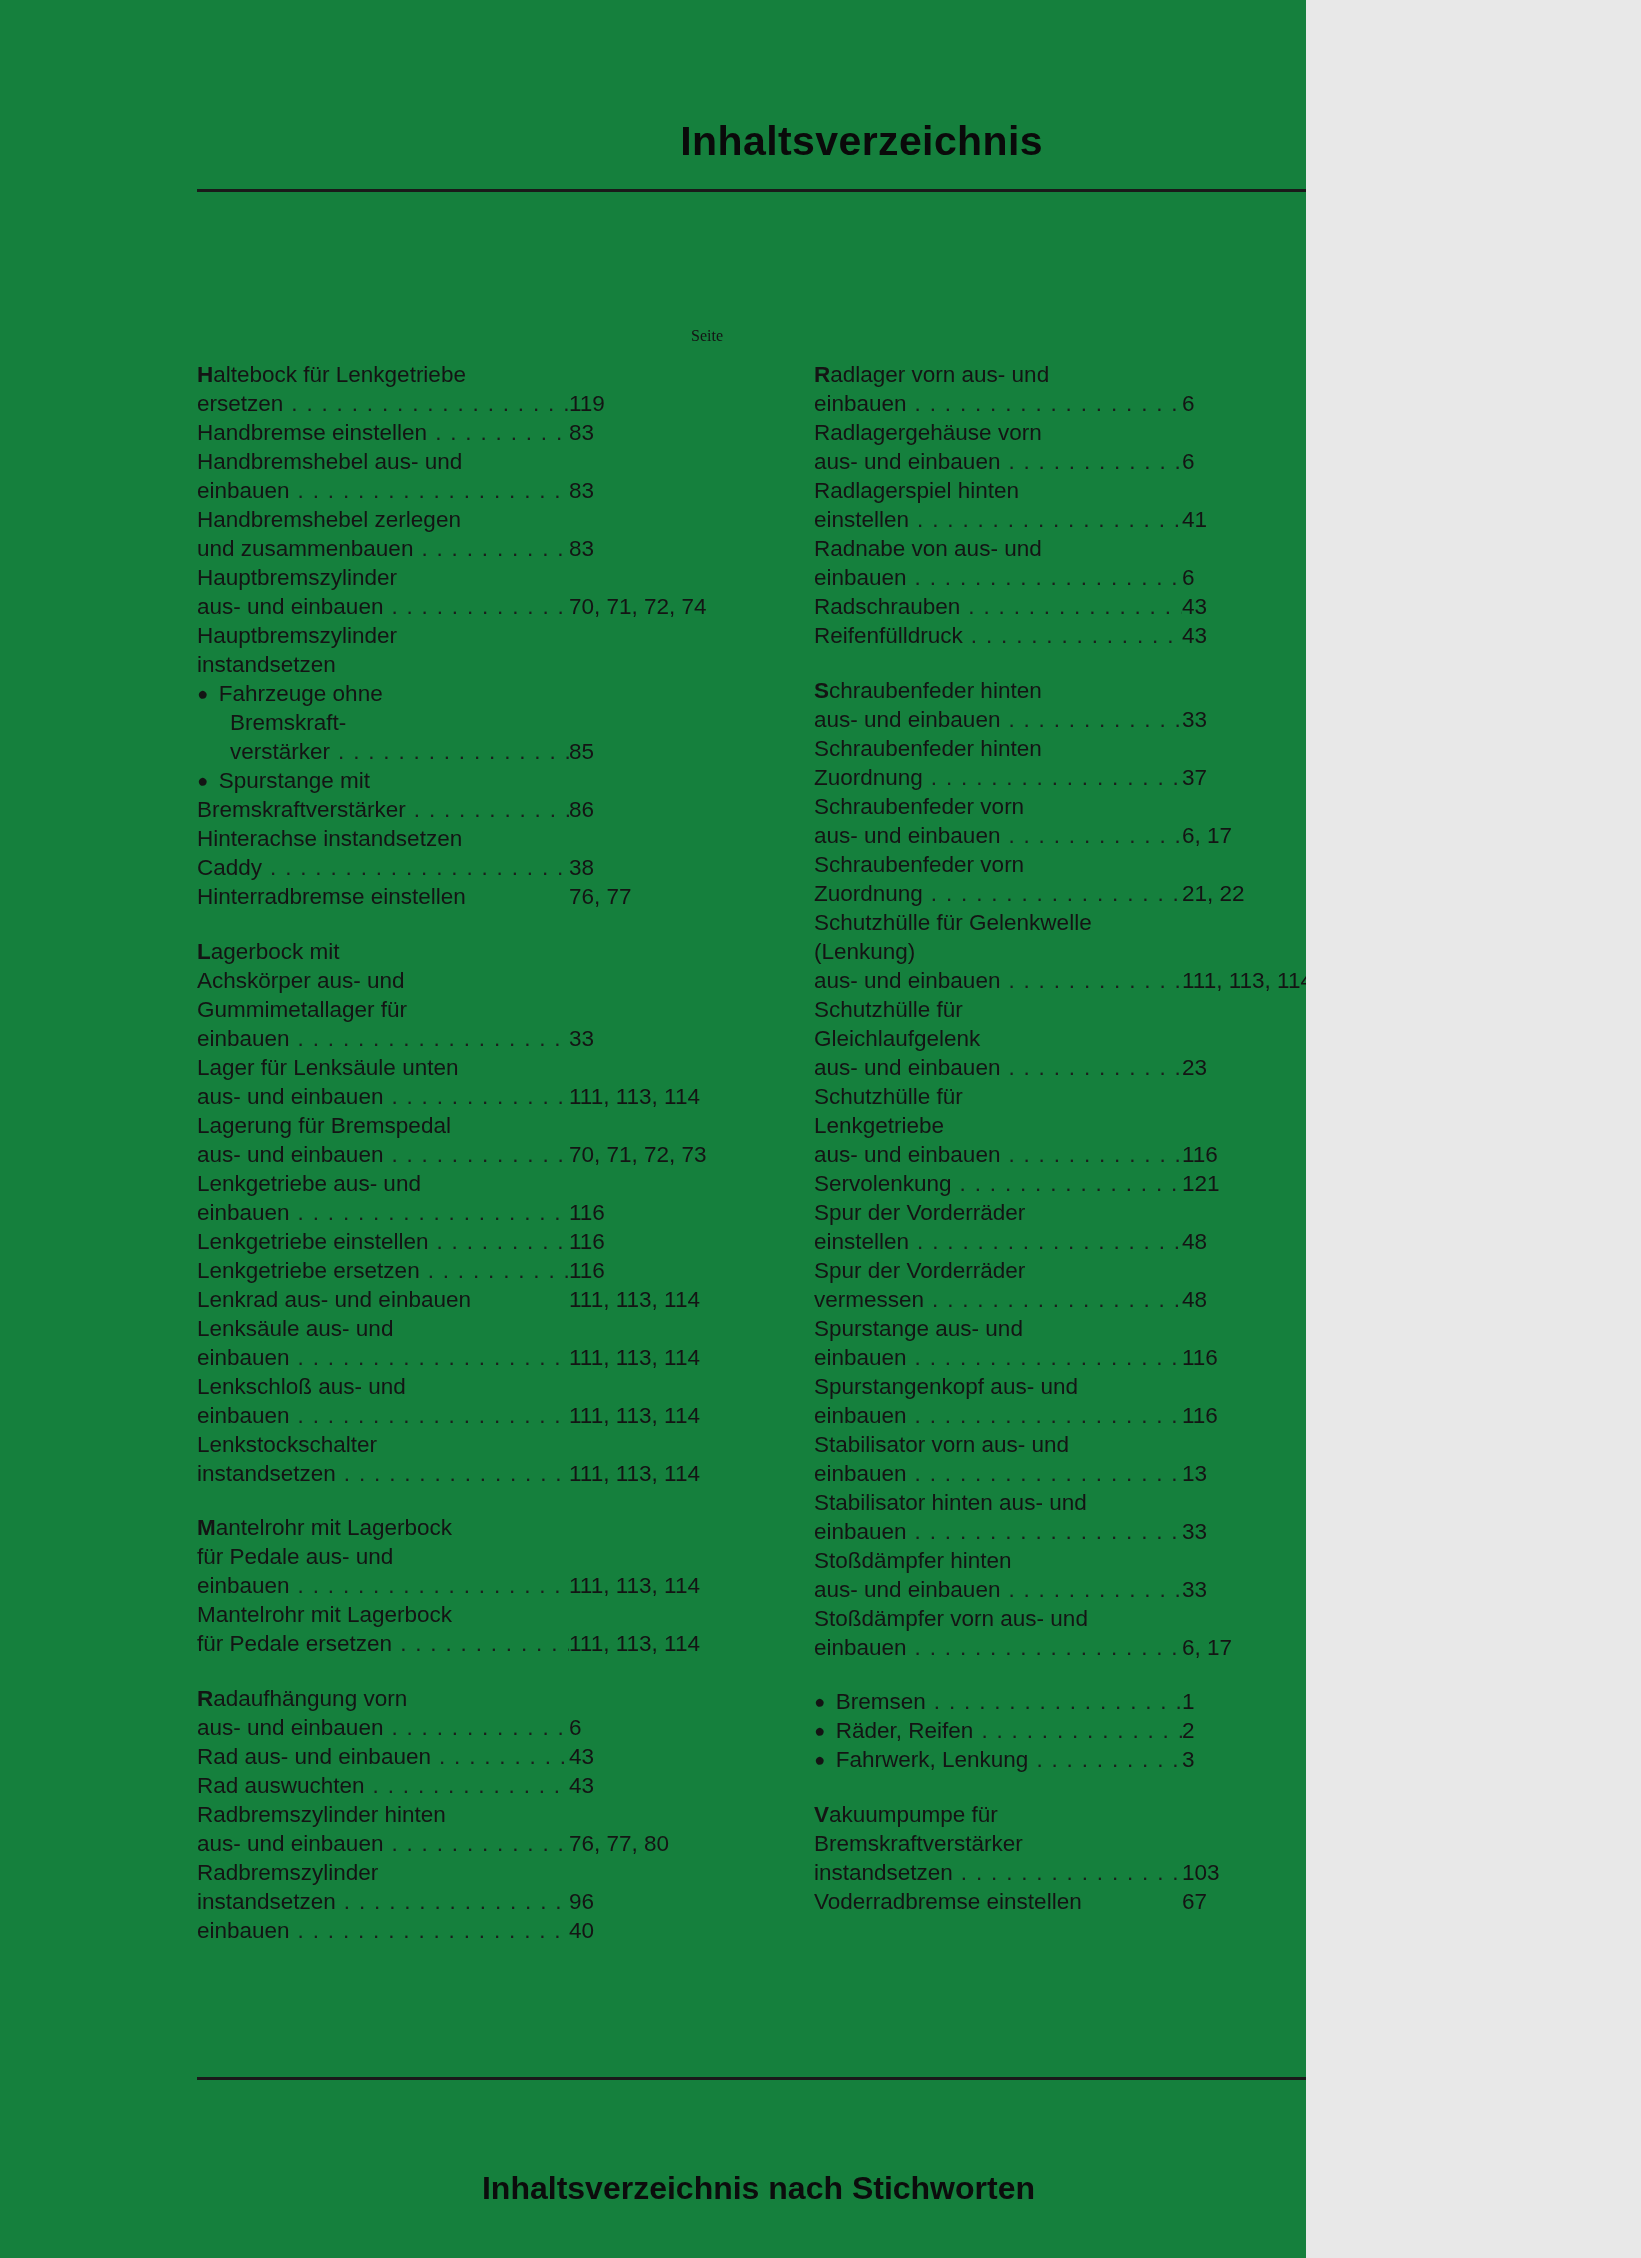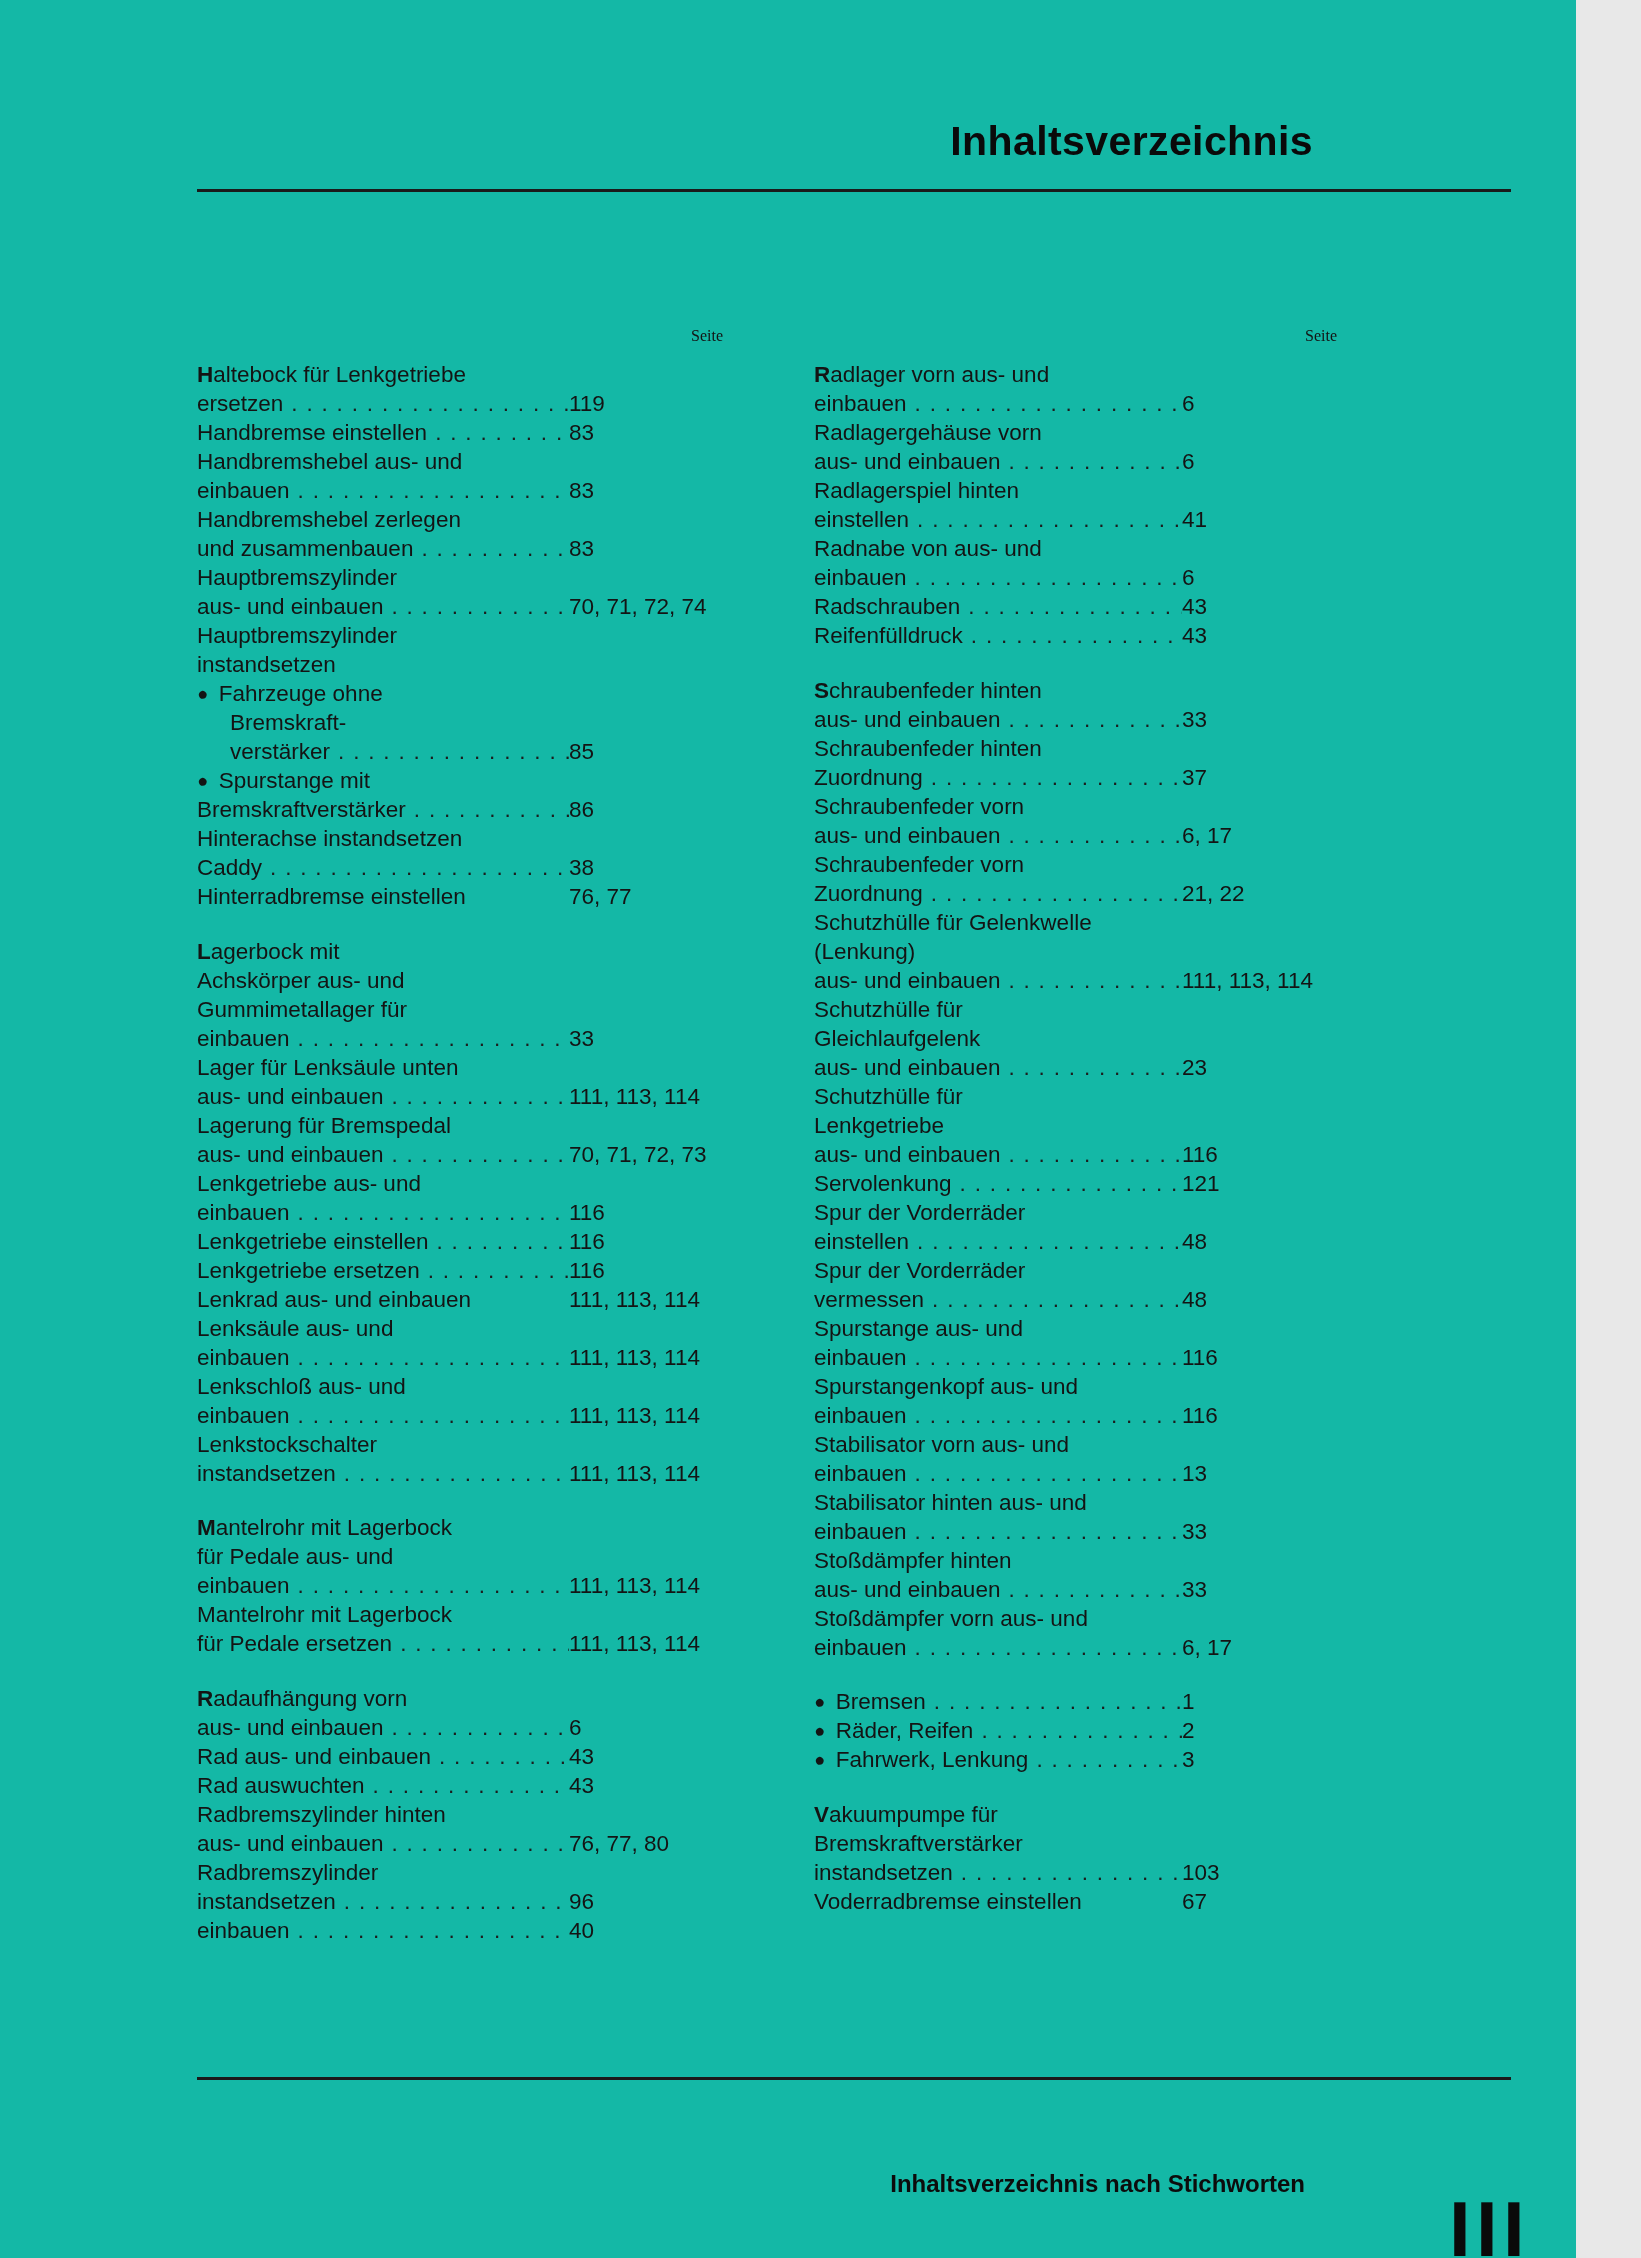--- a/index.html
+++ b/index.html
@@ -1,20 +1,20 @@
 <!DOCTYPE html>
 <html style="font-size:14px"><head>
 <meta charset="utf-8">
 <style>
   html, body { margin: 0; padding: 0; background: #e8e8e8; }
   .sheet {
     position: relative;
-    width: 1576px;
+    width: 1306px;
     height: 2258px;
-    background: #14b8a6;
+    background: #15803d;
     font-family: "Liberation Sans", sans-serif;
     color: #141414;
     overflow: hidden;
   }
   .doc-title {
     position: absolute;
     top: 118px;
     right: 263px;
     font-size: 41px;
     font-weight: 700;
@@ -65,21 +65,21 @@
     overflow: hidden;
     padding: 0 8px;
     letter-spacing: 1.3px;
     color: #1c1c1c;
   }
   .page { flex: 0 0 300px; }
   .footer-label {
     position: absolute;
     top: 2170px;
     right: 271px;
-    font-size: 24px;
+    font-size: 32px;
     font-weight: 700;
     color: #0c0c0c;
   }
   .footer-page {
     position: absolute;
     top: 2142px;
     left: 1449px;
     font-size: 78px;
     font-weight: 700;
     letter-spacing: 5.3px;

